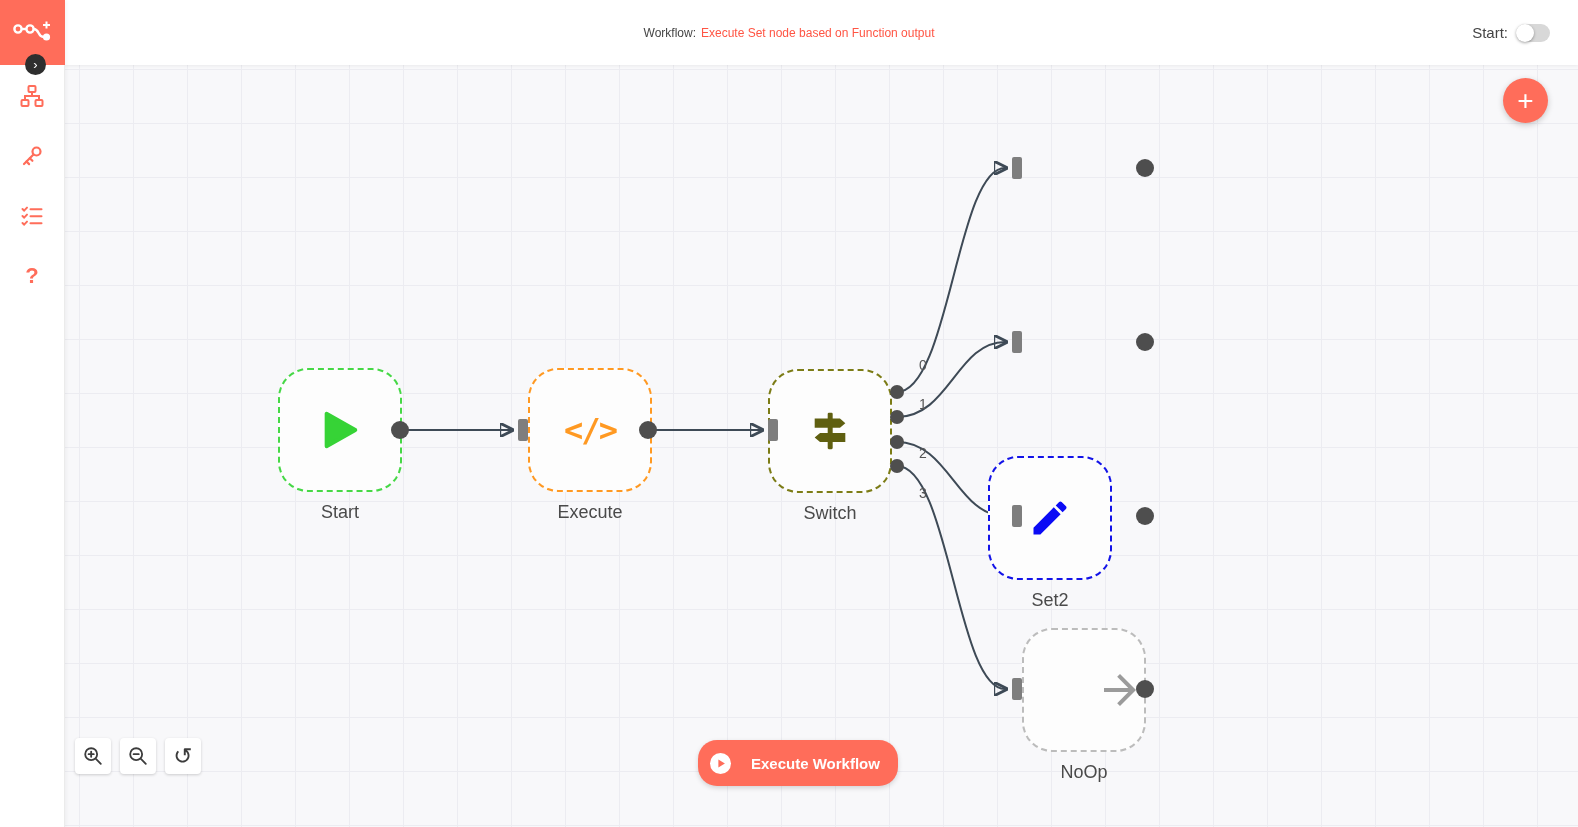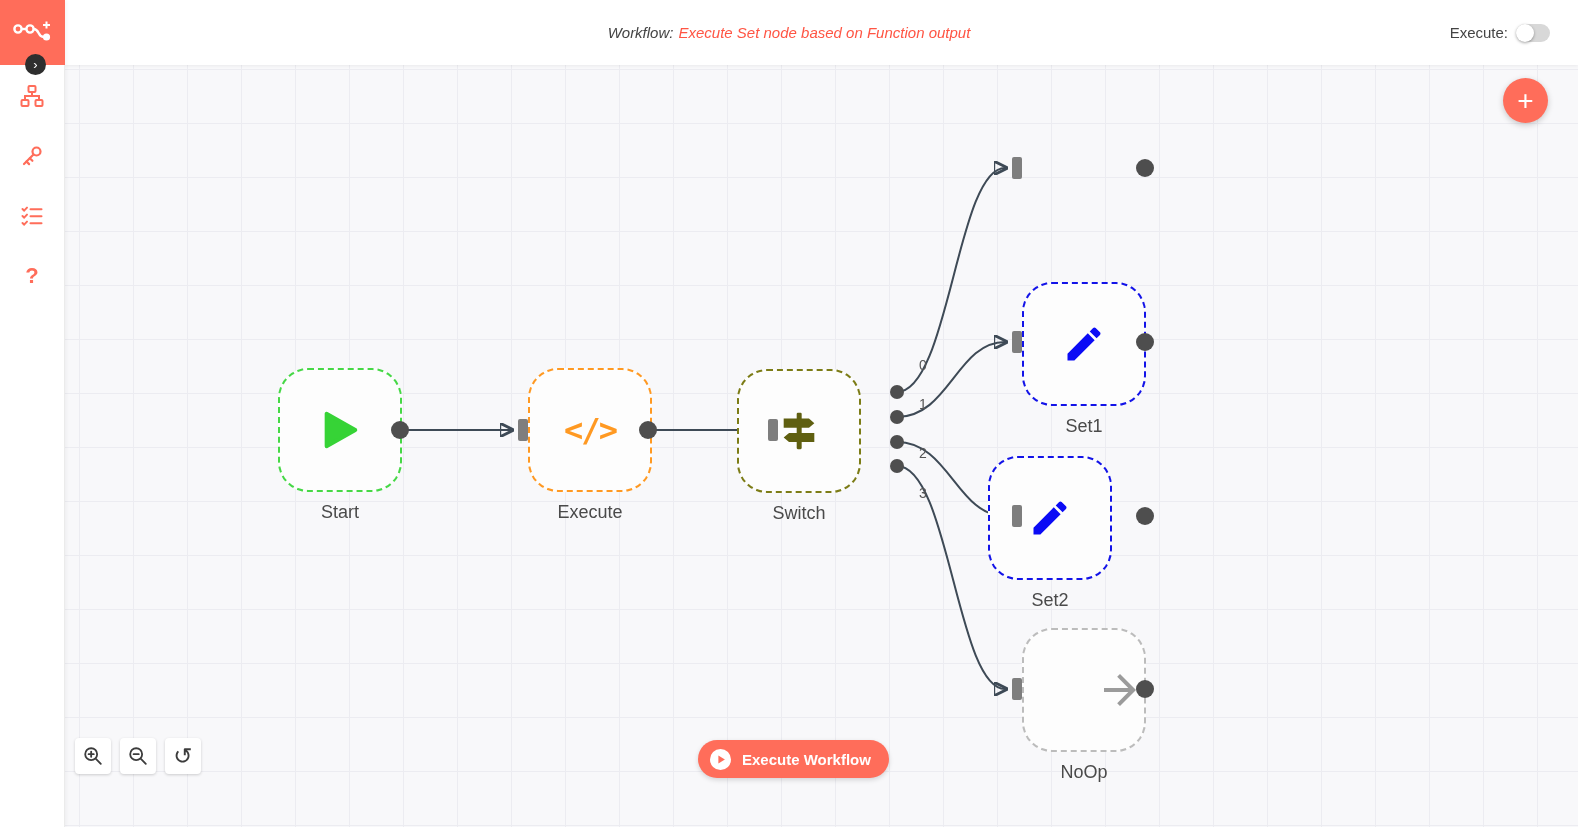--- a/index.html
+++ b/index.html
@@ -19,21 +19,21 @@
   .side-nav { display:flex; flex-direction:column; align-items:center; margin-top:18px; gap:34px; }
   .side-item { width:26px; height:26px; display:flex; align-items:center; justify-content:center;
                cursor:pointer; background:none; border:none; }
   .help-glyph { color:#ff6d5a; font-size:22px; font-weight:bold; }
 
   
   .main-col { flex:1; display:flex; flex-direction:column; min-width:0; }
   .topbar { height:65px; background:#fff; position:relative; display:flex;
             align-items:center; justify-content:center; padding-right:65px;
             box-shadow:0 1px 3px rgba(0,0,0,.06); z-index:10; }
-  .topbar-title { font-size:15px; color:#444;font-style:italic; }
+  .topbar-title { font-size:12px; color:#444; }
   .wf-name { color:#ff5544; margin-left:5px; cursor:pointer; }
   .active-wrap { position:absolute; right:28px; top:0; height:65px; display:flex;
                  align-items:center; gap:8px; font-size:15px; color:#444; }
   .toggle { width:34px; height:18px; background:#d8d8d8; border-radius:10px;
             position:relative; display:inline-block; cursor:pointer; }
   .toggle-knob { position:absolute; left:0; top:0; width:18px; height:18px; background:#fff;
                  border-radius:50%; box-shadow:0 1px 3px rgba(0,0,0,.35); }
 
   
   .canvas { position:relative; flex:1; overflow:hidden; background-color:#f8f8fa;
@@ -63,24 +63,24 @@
              border-radius:2px; z-index:4; cursor:crosshair; }
   .out-label { position:absolute; width:16px; text-align:center; font-size:14px;
                color:#555; z-index:4; }
 
   
   .zoom-controls { position:absolute; left:10px; top:673px; display:flex; gap:9px; z-index:6; }
   .zoom-btn { width:36px; height:36px; background:#fff; border:none; border-radius:4px;
               box-shadow:0 1px 3px rgba(0,0,0,.18); display:flex; align-items:center;
               justify-content:center; cursor:pointer; color:#3c3c3c; font-size:23px; }
 
-  .execute-btn { position:absolute; left:633px; top:675px; height:38px; padding:0 18px 0 12px;
+  .execute-btn { position:absolute; left:633px; top:675px; height:46px; padding:0 18px 0 12px;
                  background:#ff6d5a; color:#fff; border:none; border-radius:19px;
                  font-size:15px; font-weight:bold; font-family:"Liberation Sans",sans-serif;
-                 display:flex; align-items:center; gap:11px; cursor:pointer; z-index:6;
+                 display:flex; align-items:center; gap:20px; cursor:pointer; z-index:6;
                  box-shadow:0 2px 5px rgba(0,0,0,.15); }
   .add-btn { position:absolute; left:1438px; top:13px; width:45px; height:45px; border:none;
              border-radius:50%; background:#ff6d5a; color:#fff; font-size:28px; line-height:42px;
              cursor:pointer; z-index:6; box-shadow:0 2px 6px rgba(0,0,0,.2); }
 </style>
 </head>
 <body>
 
 <div class="app">
 
@@ -139,21 +139,21 @@
     </nav>
   </aside>
 
   <div class="main-col">
 
     <header class="topbar">
       <div class="topbar-title">
         <span>Workflow:</span><span class="wf-name">Execute Set node based on Function output</span>
       </div>
       <div class="active-wrap">
-        <span>Execute:</span>
+        <span>Start:</span>
         <span class="toggle">
           <span class="toggle-knob"></span>
         </span>
       </div>
     </header>
 
     <main class="canvas">
 
       <svg class="connections" width="1513" height="762">
         <defs>
@@ -174,38 +174,32 @@
           <path d="M5 3.5 L5 20.5 L20 12 z" fill="#36d336" stroke="#36d336" stroke-width="2" stroke-linejoin="round"></path>
         </svg>
         <span class="node-label">Start</span>
       </div>
 
       <div class="node function" style="left:463px;top:303px">
         <span class="fn-glyph">&lt;/&gt;</span>
         <span class="node-label">Execute</span>
       </div>
 
-      <div class="node switch" style="left:672px;top:304px">
+      <div class="node switch" style="left:703px;top:304px">
         <svg width="46" height="46" viewBox="0 0 24 24">
           <g fill="#5f5f10">
             <rect x="10.8" y="2.5" width="2.6" height="19" rx="0.6"></rect>
             <path d="M4 5.5 h13.2 l2.8 2.4 -2.8 2.4 H4 z"></path>
             <path d="M20 13 H6.8 L4 15.4 l2.8 2.4 H20 z"></path>
           </g>
         </svg>
         <span class="node-label">Switch</span>
       </div>
 
 
-      <div class="node set" style="left:957px;top:217px">
-        <svg width="44" height="44" viewBox="0 0 24 24">
-          <path d="M3 17.25V21h3.75L17.81 9.94l-3.75-3.75L3 17.25zM20.71 7.04c.39-.39.39-1.02 0-1.41l-2.34-2.34a.996.996 0 0 0-1.41 0l-1.83 1.83 3.75 3.75 1.83-1.83z" fill="#0b0bf5"></path>
-        </svg>
-        <span class="node-label">Set1</span>
-      </div>
 
       <div class="node set" style="left:923px;top:391px">
         <svg width="44" height="44" viewBox="0 0 24 24">
           <path d="M3 17.25V21h3.75L17.81 9.94l-3.75-3.75L3 17.25zM20.71 7.04c.39-.39.39-1.02 0-1.41l-2.34-2.34a.996.996 0 0 0-1.41 0l-1.83 1.83 3.75 3.75 1.83-1.83z" fill="#0b0bf5"></path>
         </svg>
         <span class="node-label">Set2</span>
       </div>
 
       <div class="node noop" style="left:957px;top:563px">
         <svg width="48" height="48" viewBox="0 0 24 24">

